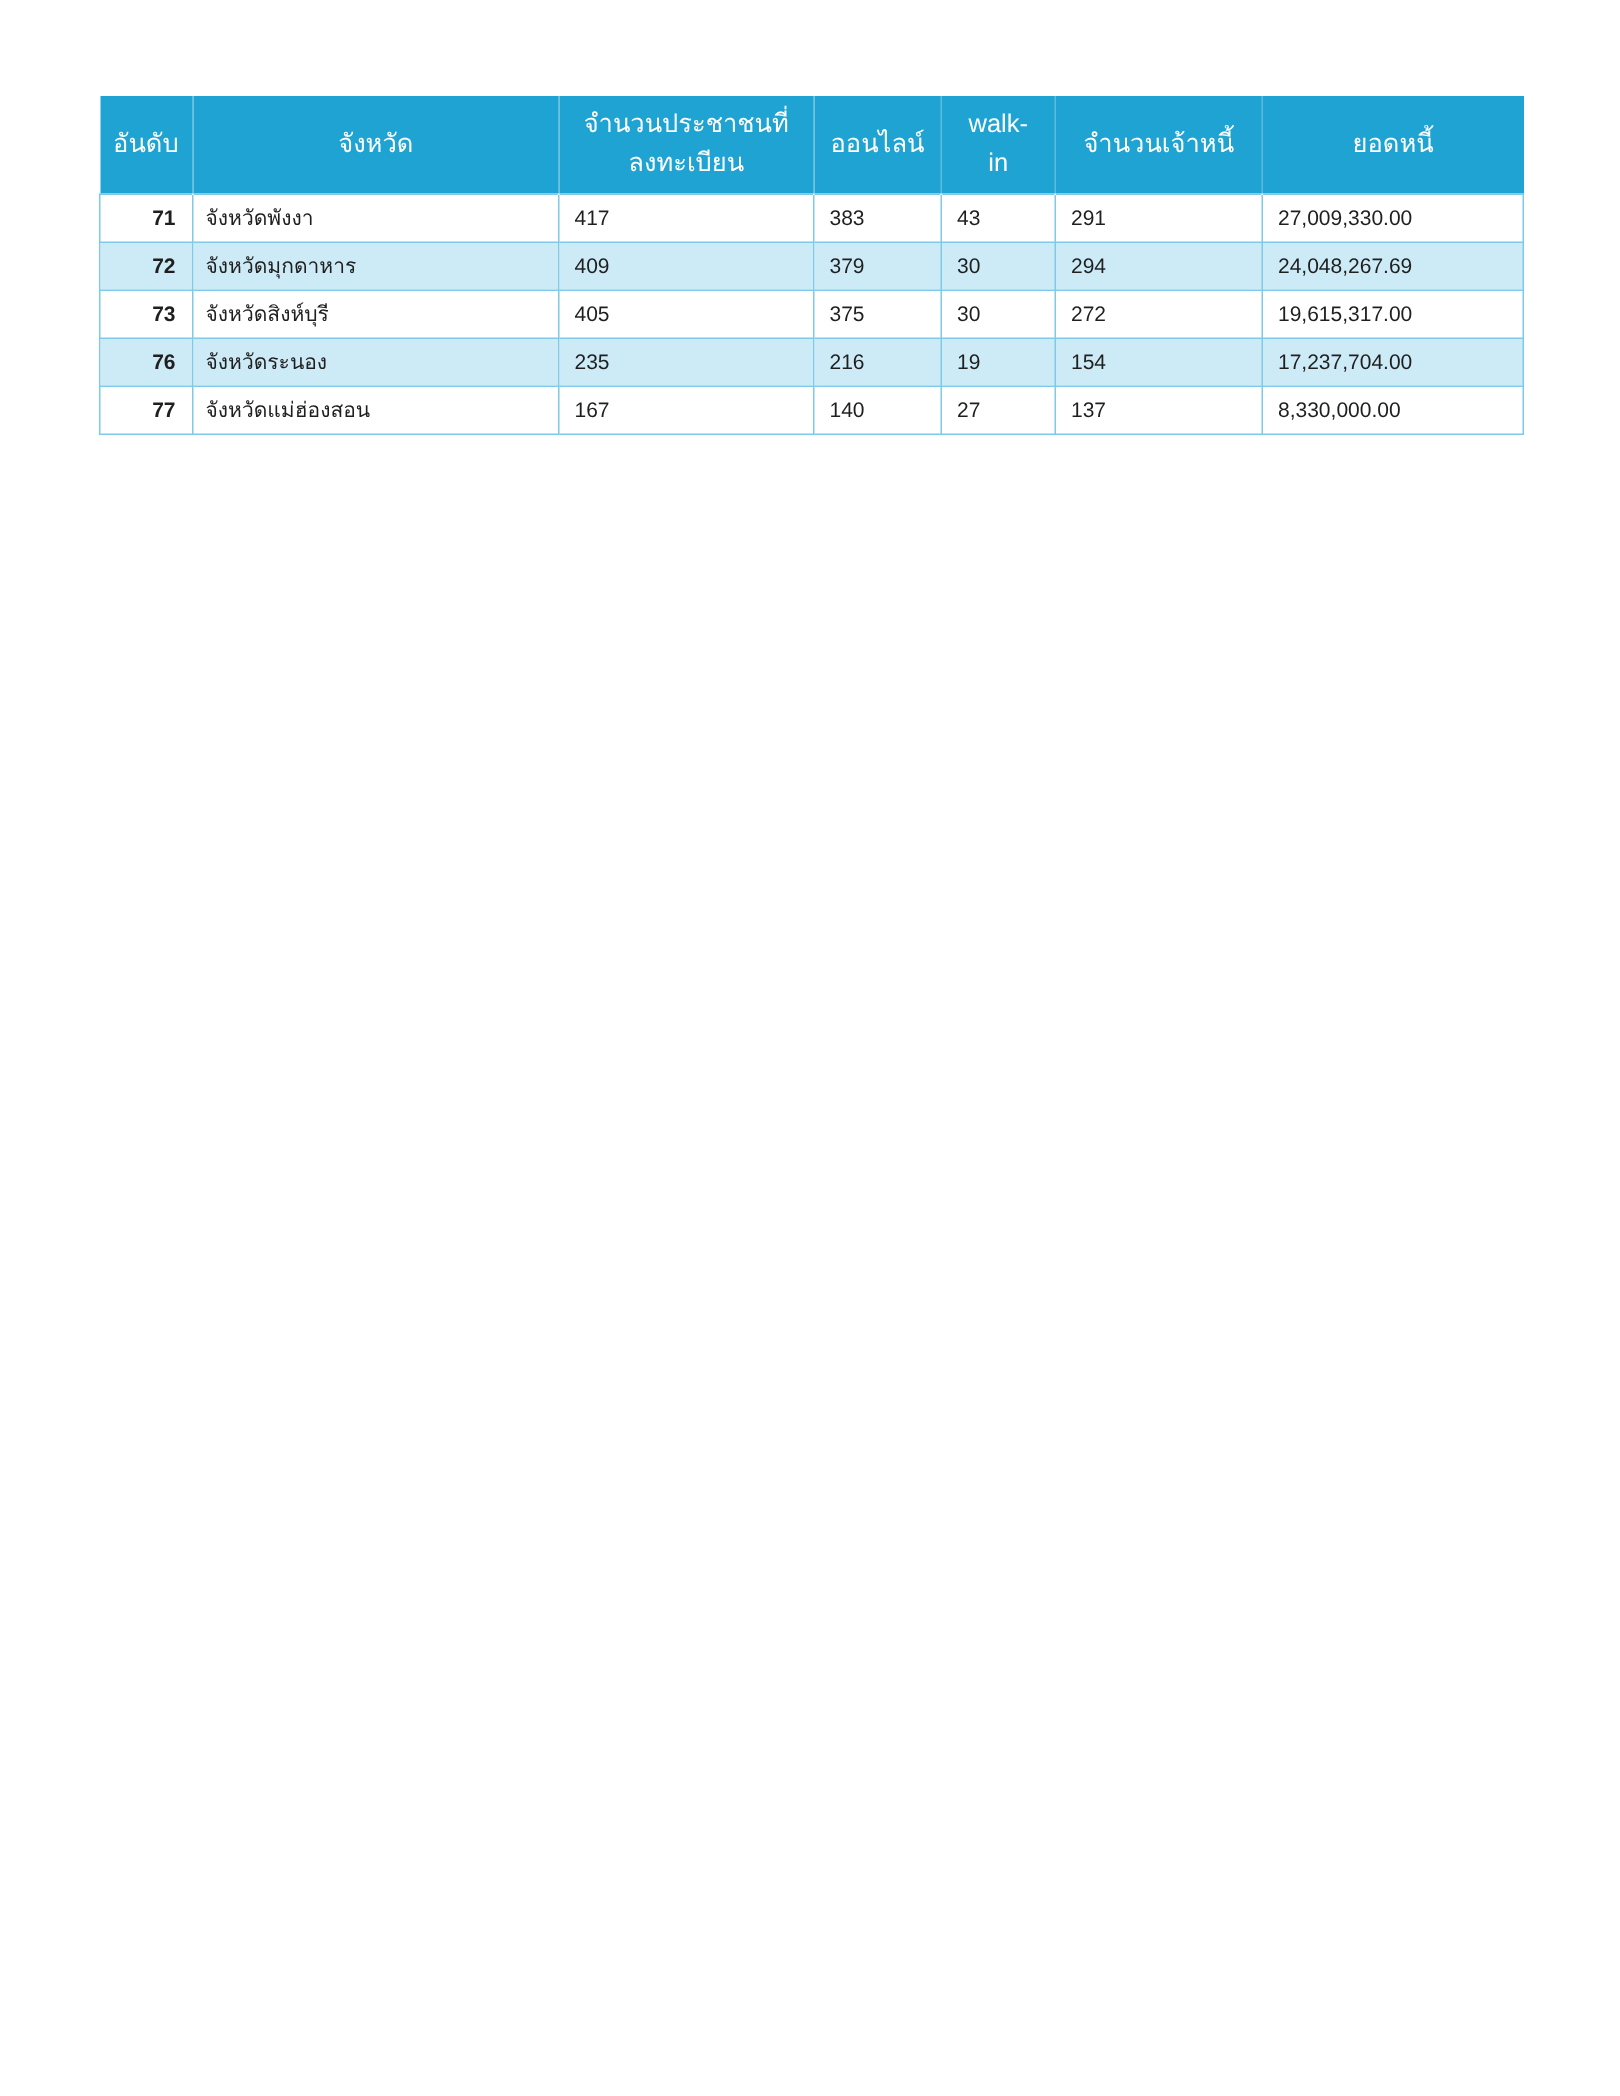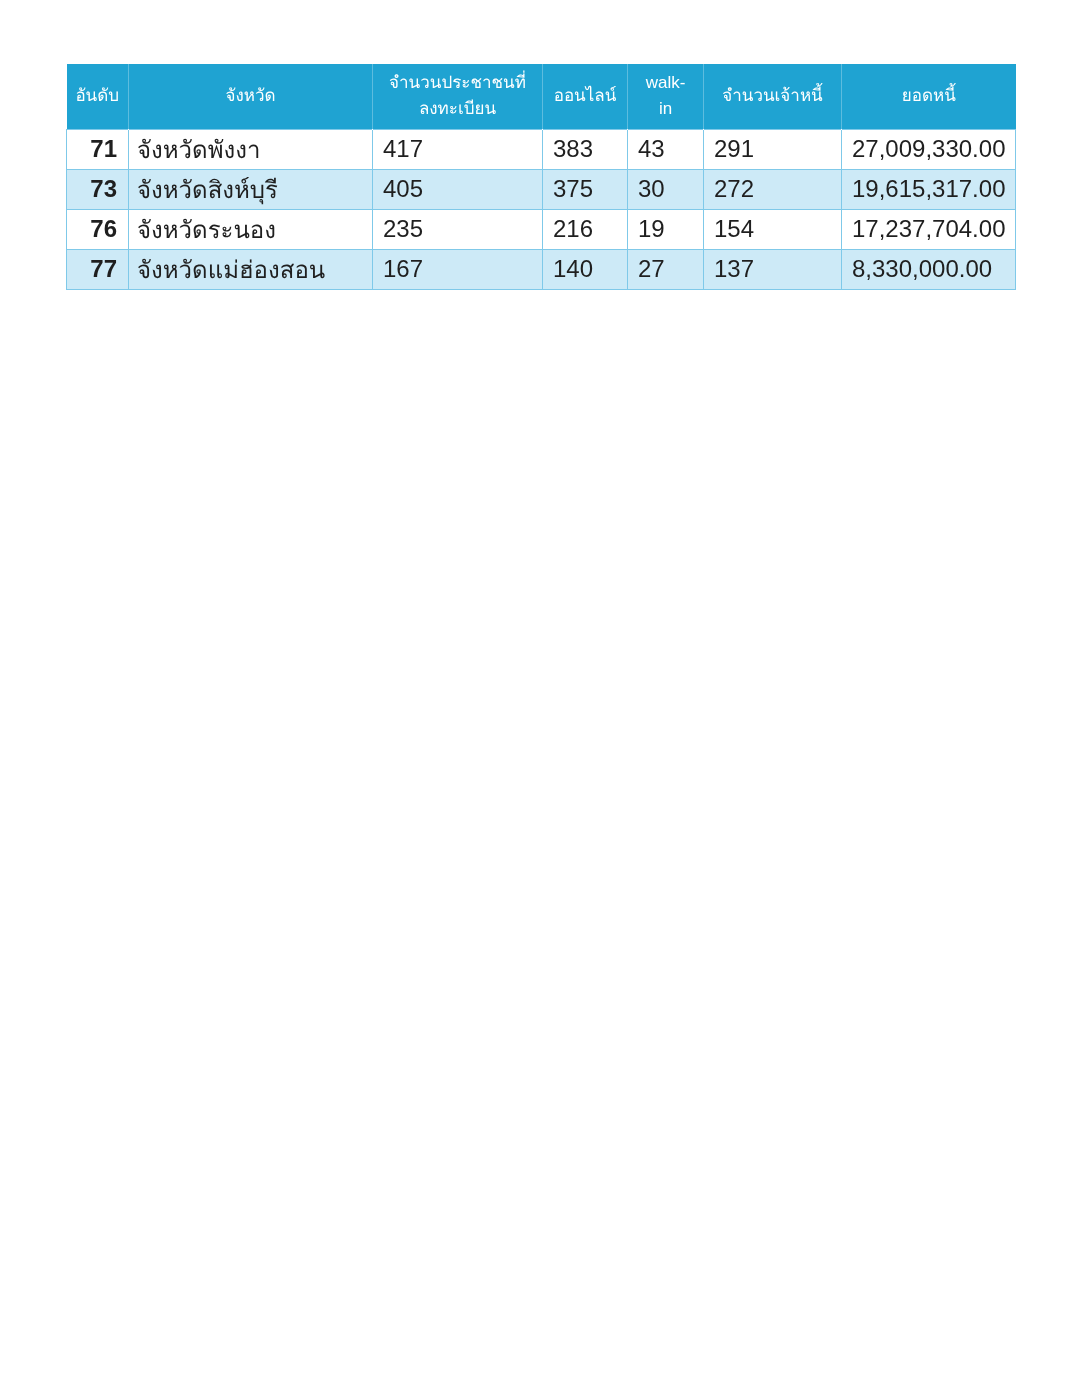--- a/index.html
+++ b/index.html
@@ -37,21 +37,21 @@
     white-space: pre-line;
     border: none;
     border-right: 1px solid rgba(255,255,255,0.28);
     padding: 0 4px;
     box-sizing: border-box;
   }
   thead th:last-child { border-right: none; font-family: Liberation Serif, serif; }
   tbody td {
     border: 1px solid var(--border, #7FC9E9);
     height: 32px;
-    font-size: 24px;
+    font-size: 14px;
     color: var(--body-text, #1F1F1F);
     background: var(--row-bg, #ffffff);
     padding: 0 10px;
     box-sizing: border-box;
     vertical-align: middle;
     overflow: hidden;
     white-space: nowrap;
   }
   tbody tr:nth-child(even) td { background: var(--row-alt-bg, #CDEAF7); }
   td.cell-rank { text-align: right; font-weight: bold; padding-right: 11px; }
@@ -90,20 +90,29 @@
           <tr>
     <td class="cell-rank">71</td>
     <td class="cell-province">จังหวัดพังงา</td>
     <td class="cell-num">417</td>
     <td class="cell-num">383</td>
     <td class="cell-num">43</td>
     <td class="cell-num">291</td>
     <td class="cell-num">27,009,330.00</td>
   </tr>
           <tr>
+    <td class="cell-rank">72</td>
+    <td class="cell-province">จังหวัดมุกดาหาร</td>
+    <td class="cell-num">409</td>
+    <td class="cell-num">379</td>
+    <td class="cell-num">30</td>
+    <td class="cell-num">294</td>
+    <td class="cell-num">24,048,267.69</td>
+  </tr>
+          <tr>
     <td class="cell-rank">73</td>
     <td class="cell-province">จังหวัดสิงห์บุรี</td>
     <td class="cell-num">405</td>
     <td class="cell-num">375</td>
     <td class="cell-num">30</td>
     <td class="cell-num">272</td>
     <td class="cell-num">19,615,317.00</td>
   </tr>
           <tr>
     <td class="cell-rank">76</td>

